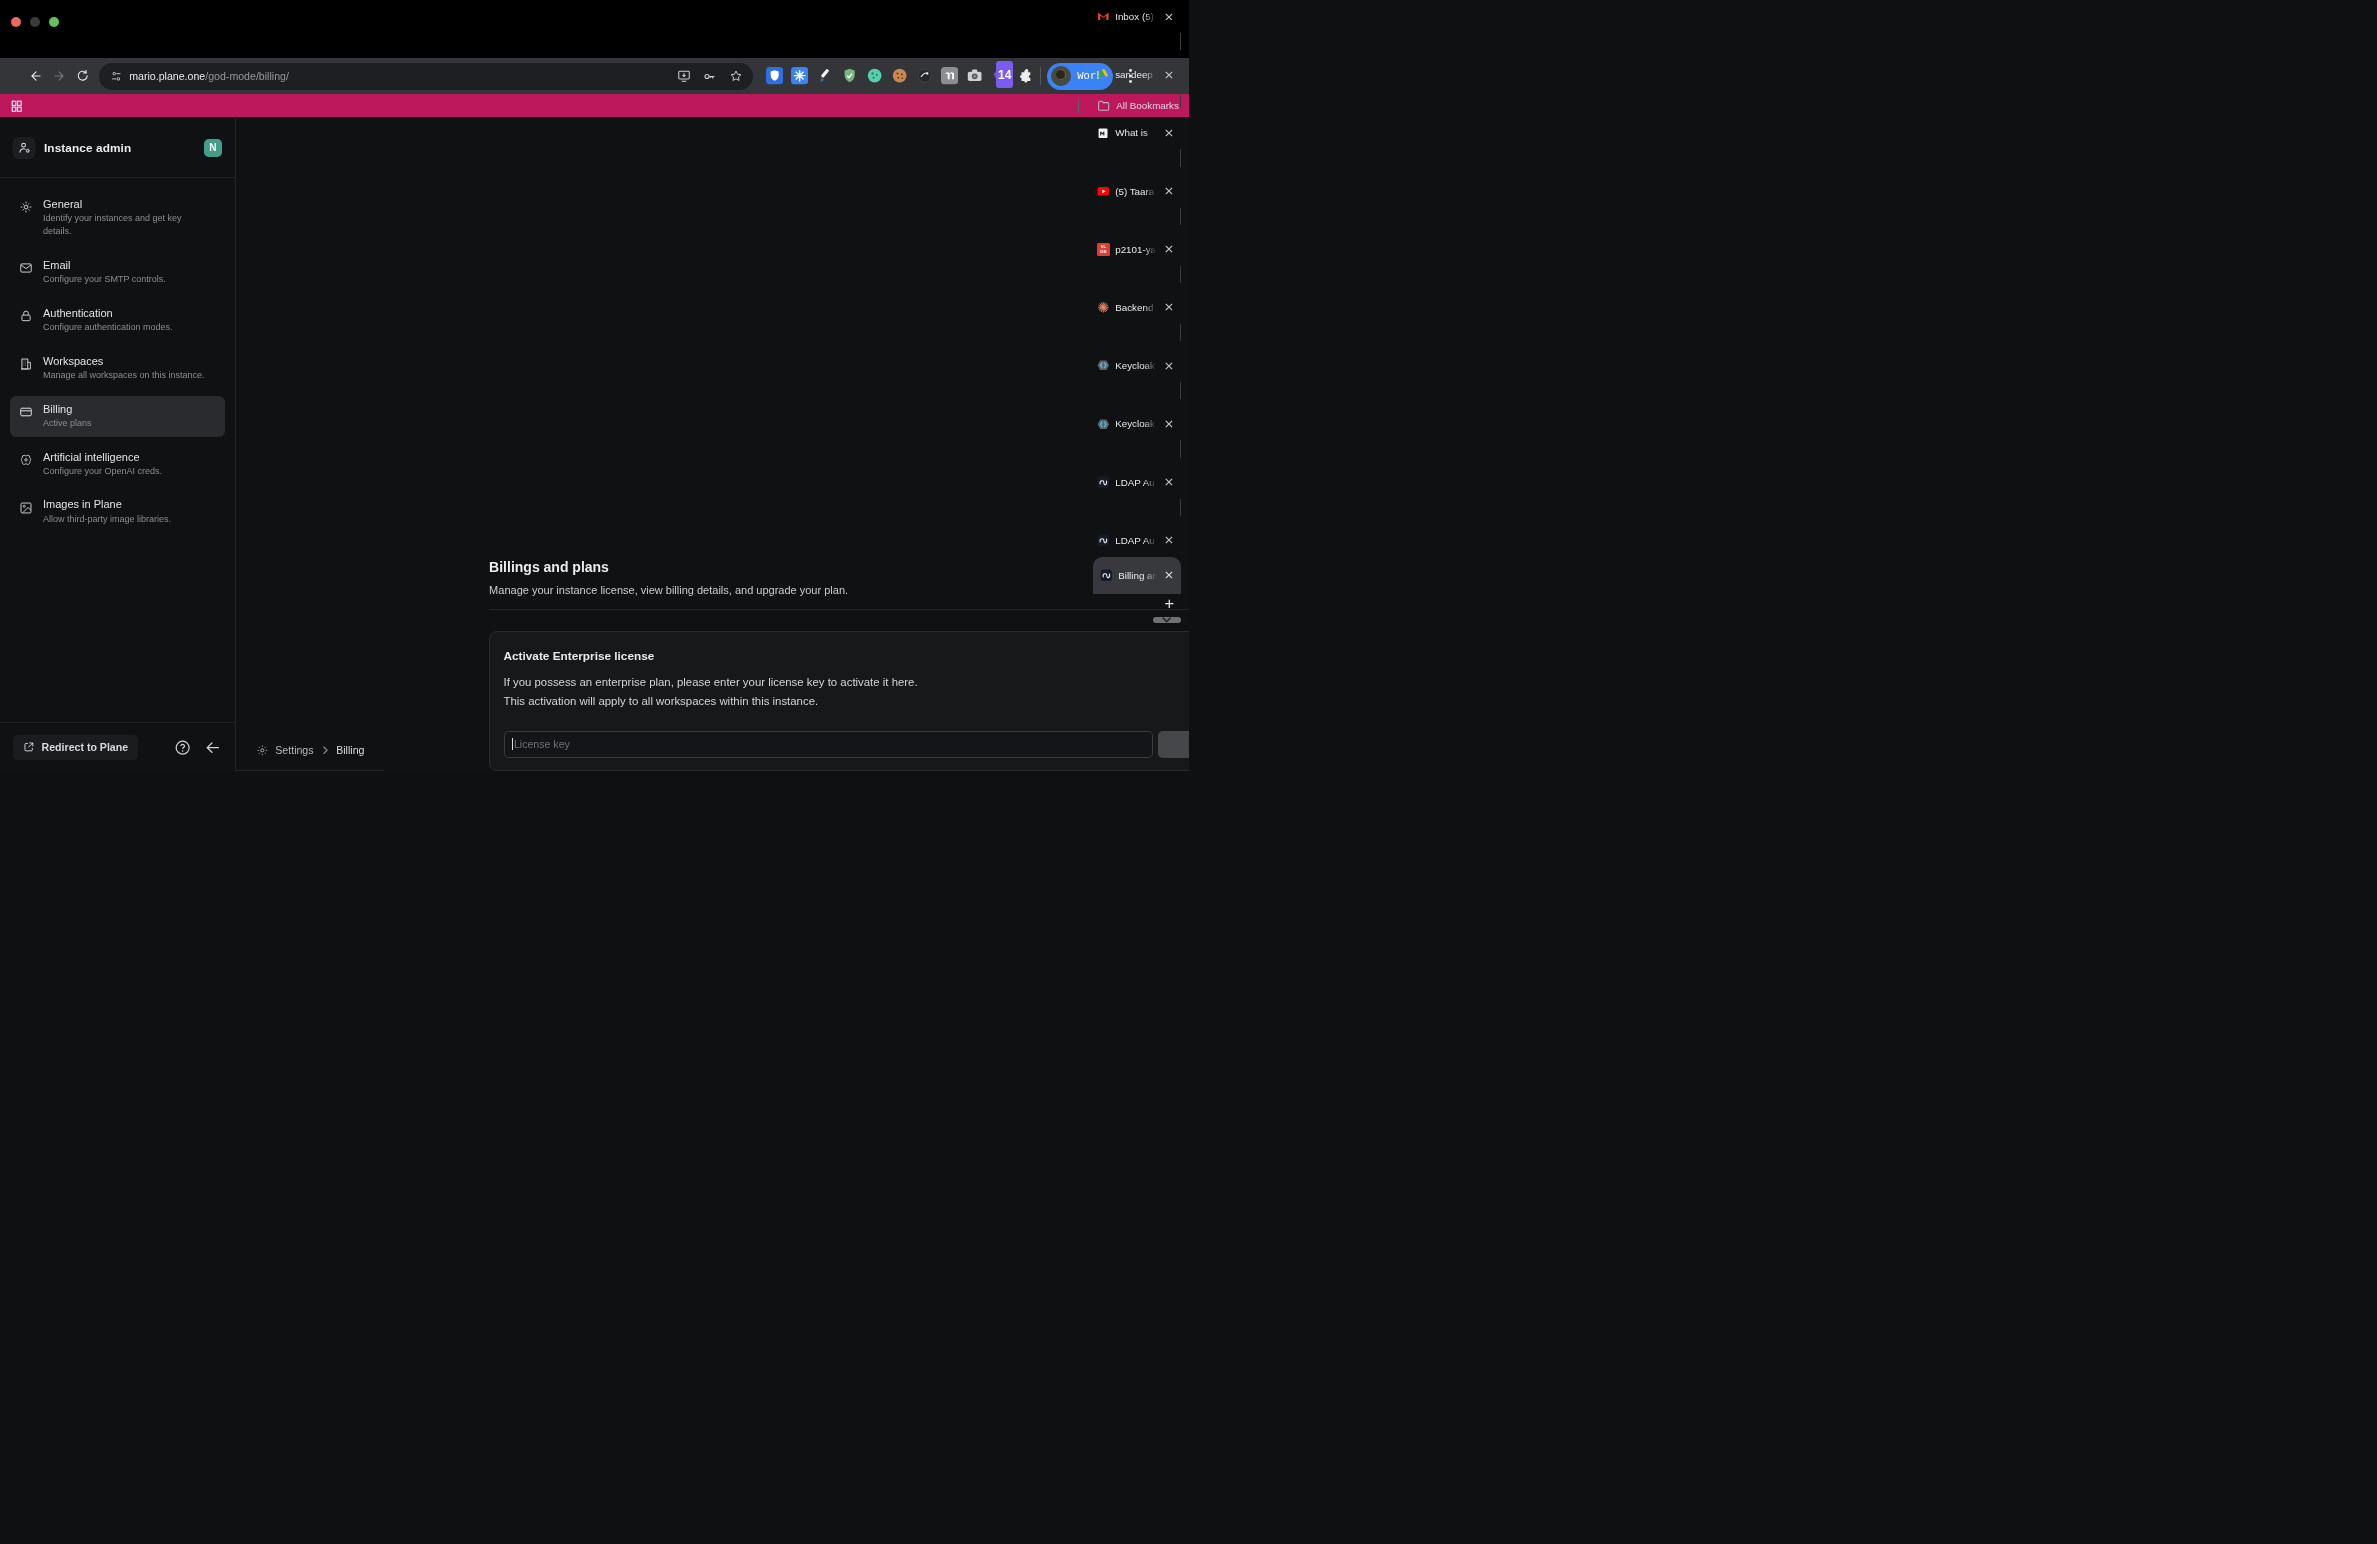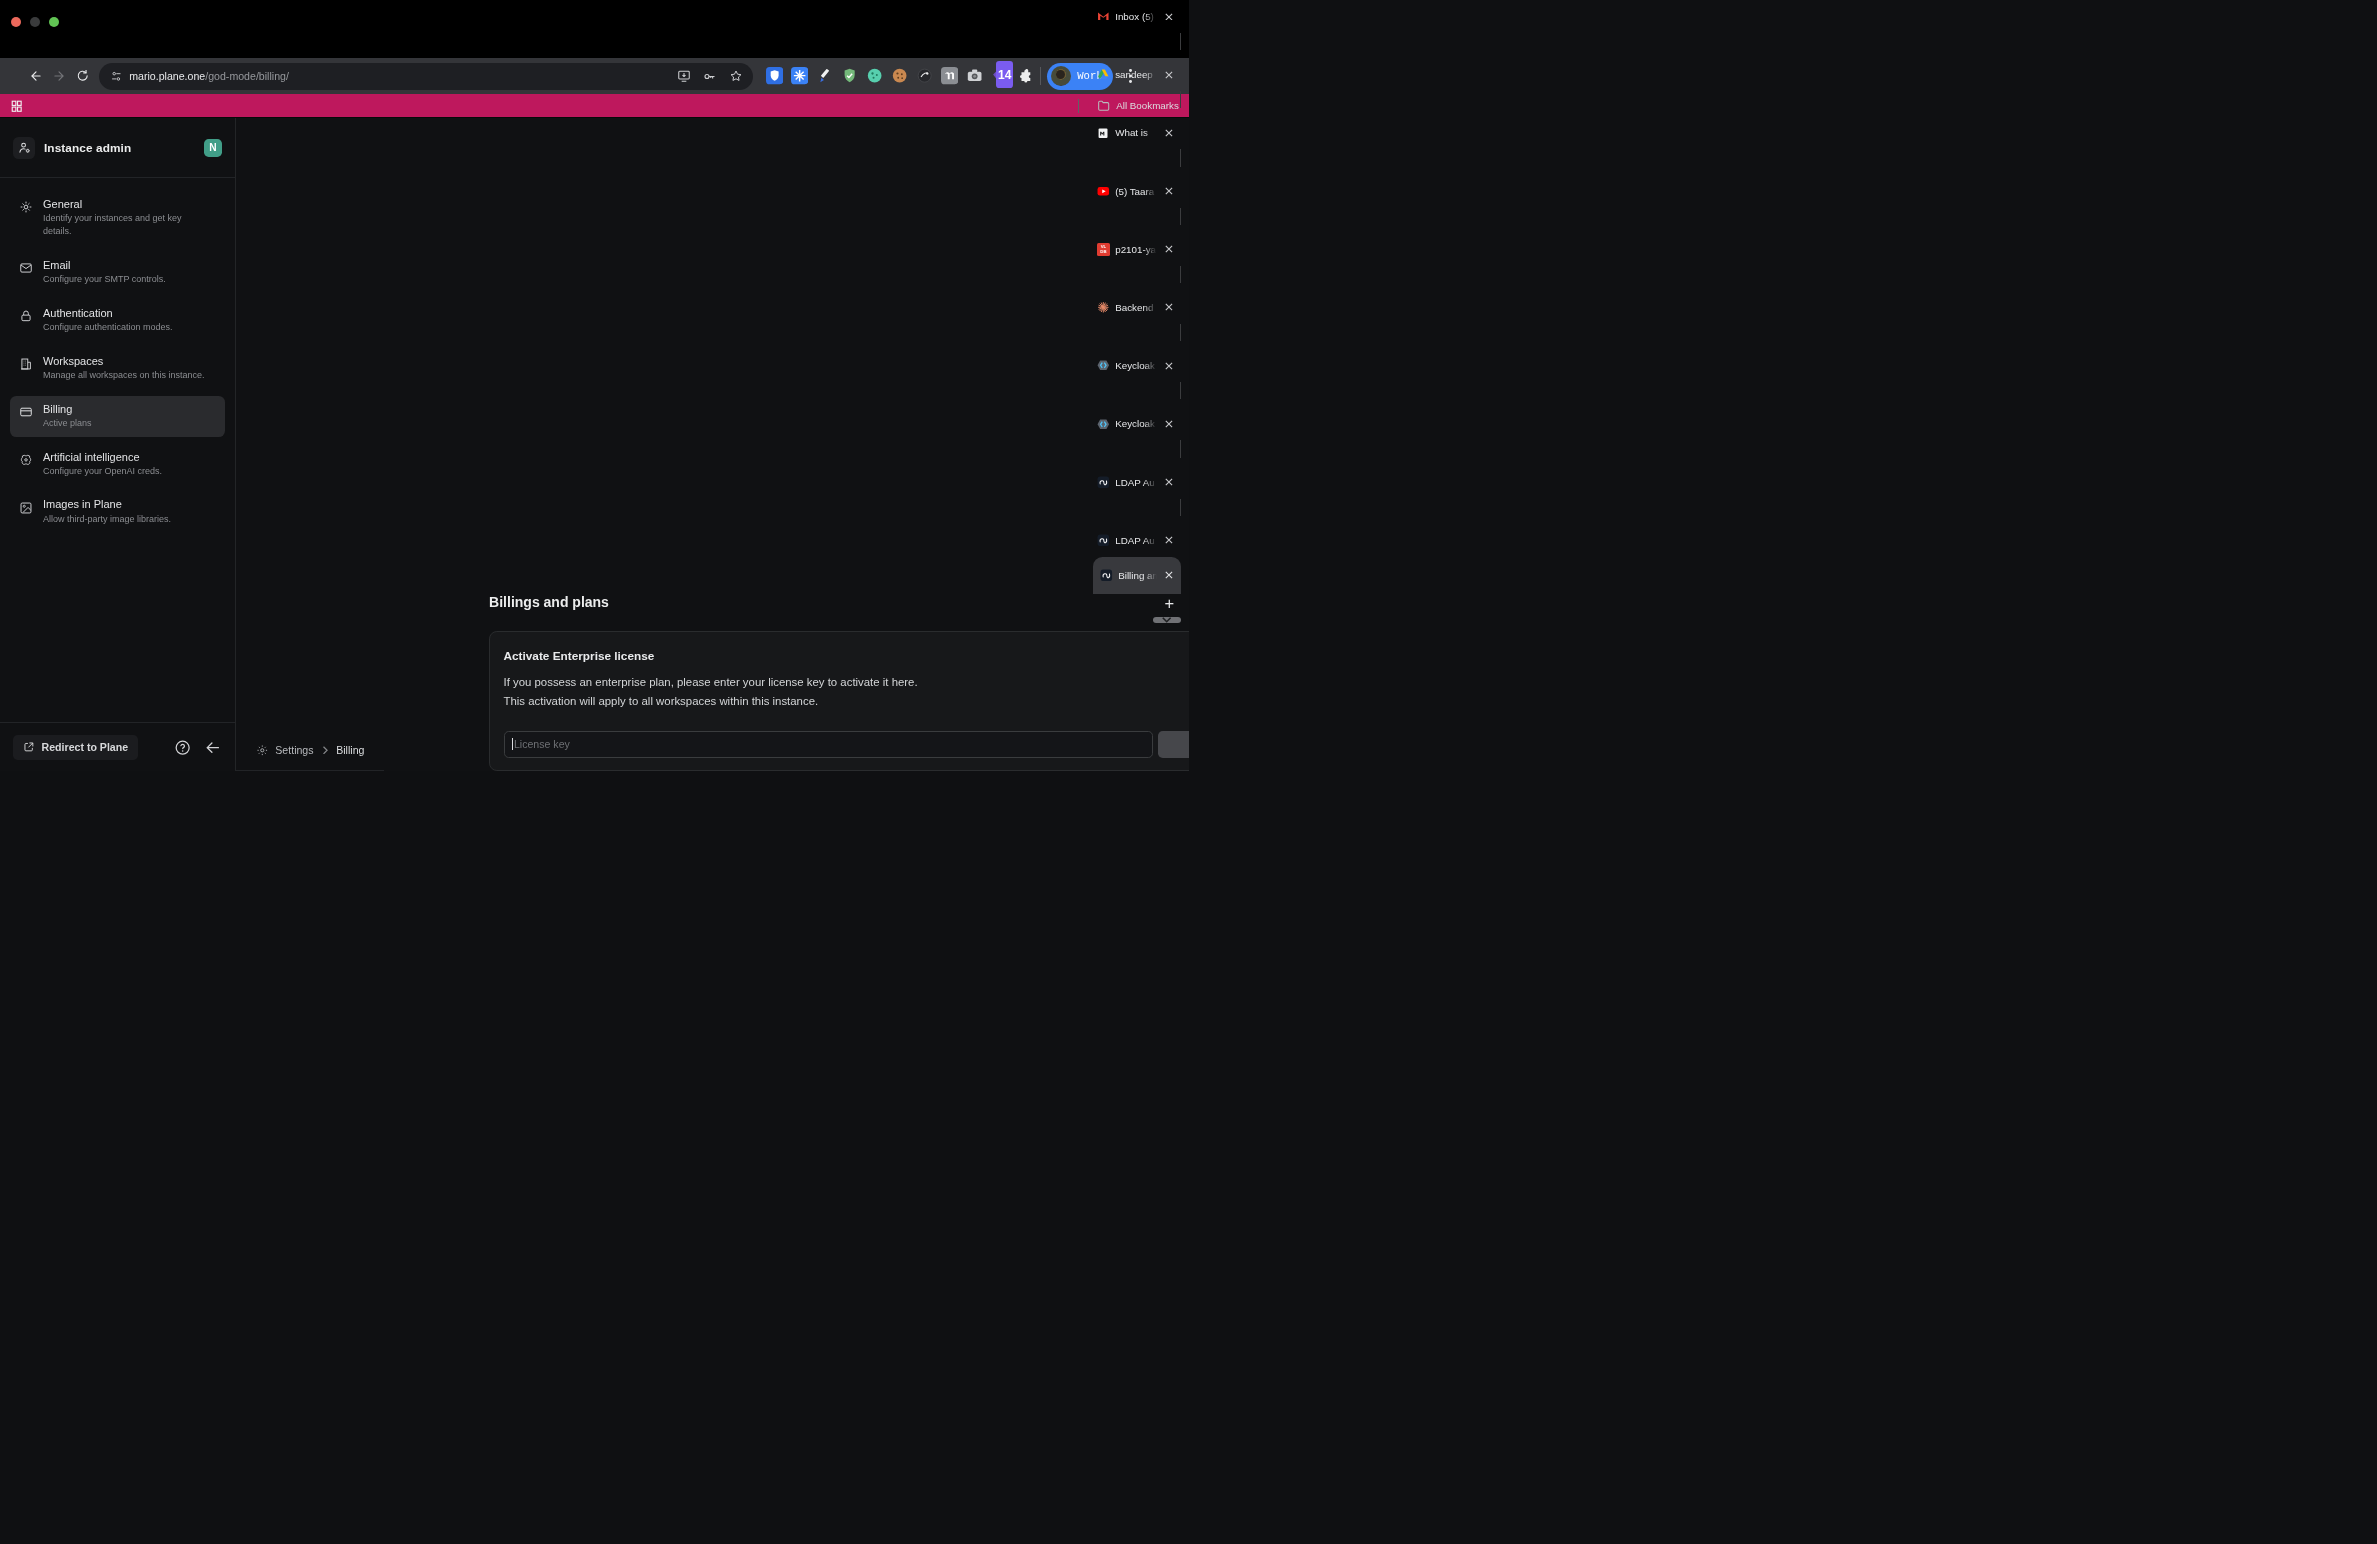--- a/index.html
+++ b/index.html
@@ -580,20 +580,21 @@
         </svg>
       <span class="bc-a">Settings</span>
       <svg width="8.6" height="8.6" viewBox="0 0 12 12">
           <path d="M3.5 1l5 5-5 5" stroke="#85878a" stroke-width="1.7" fill="none"></path>
         </svg>
       <span class="bc-b">Billing</span>
     </div>
 
     <div class="content">
       <div class="h1">Billings and plans</div>
+      <div class="sub">Manage your instance license, view billing details, and upgrade your plan.</div>
 
       <div class="card">
         <div class="card-title">Activate Enterprise license</div>
         <div class="card-line">If you possess an enterprise plan, please enter your license key to activate it here.</div>
         <div class="card-line">This activation will apply to all workspaces within this instance.</div>
         <div class="lic-row">
           <div class="lic-wrap">
             <input class="lic-input" type="text" placeholder="License key" style="">
             <div class="caret"></div>
           </div>

